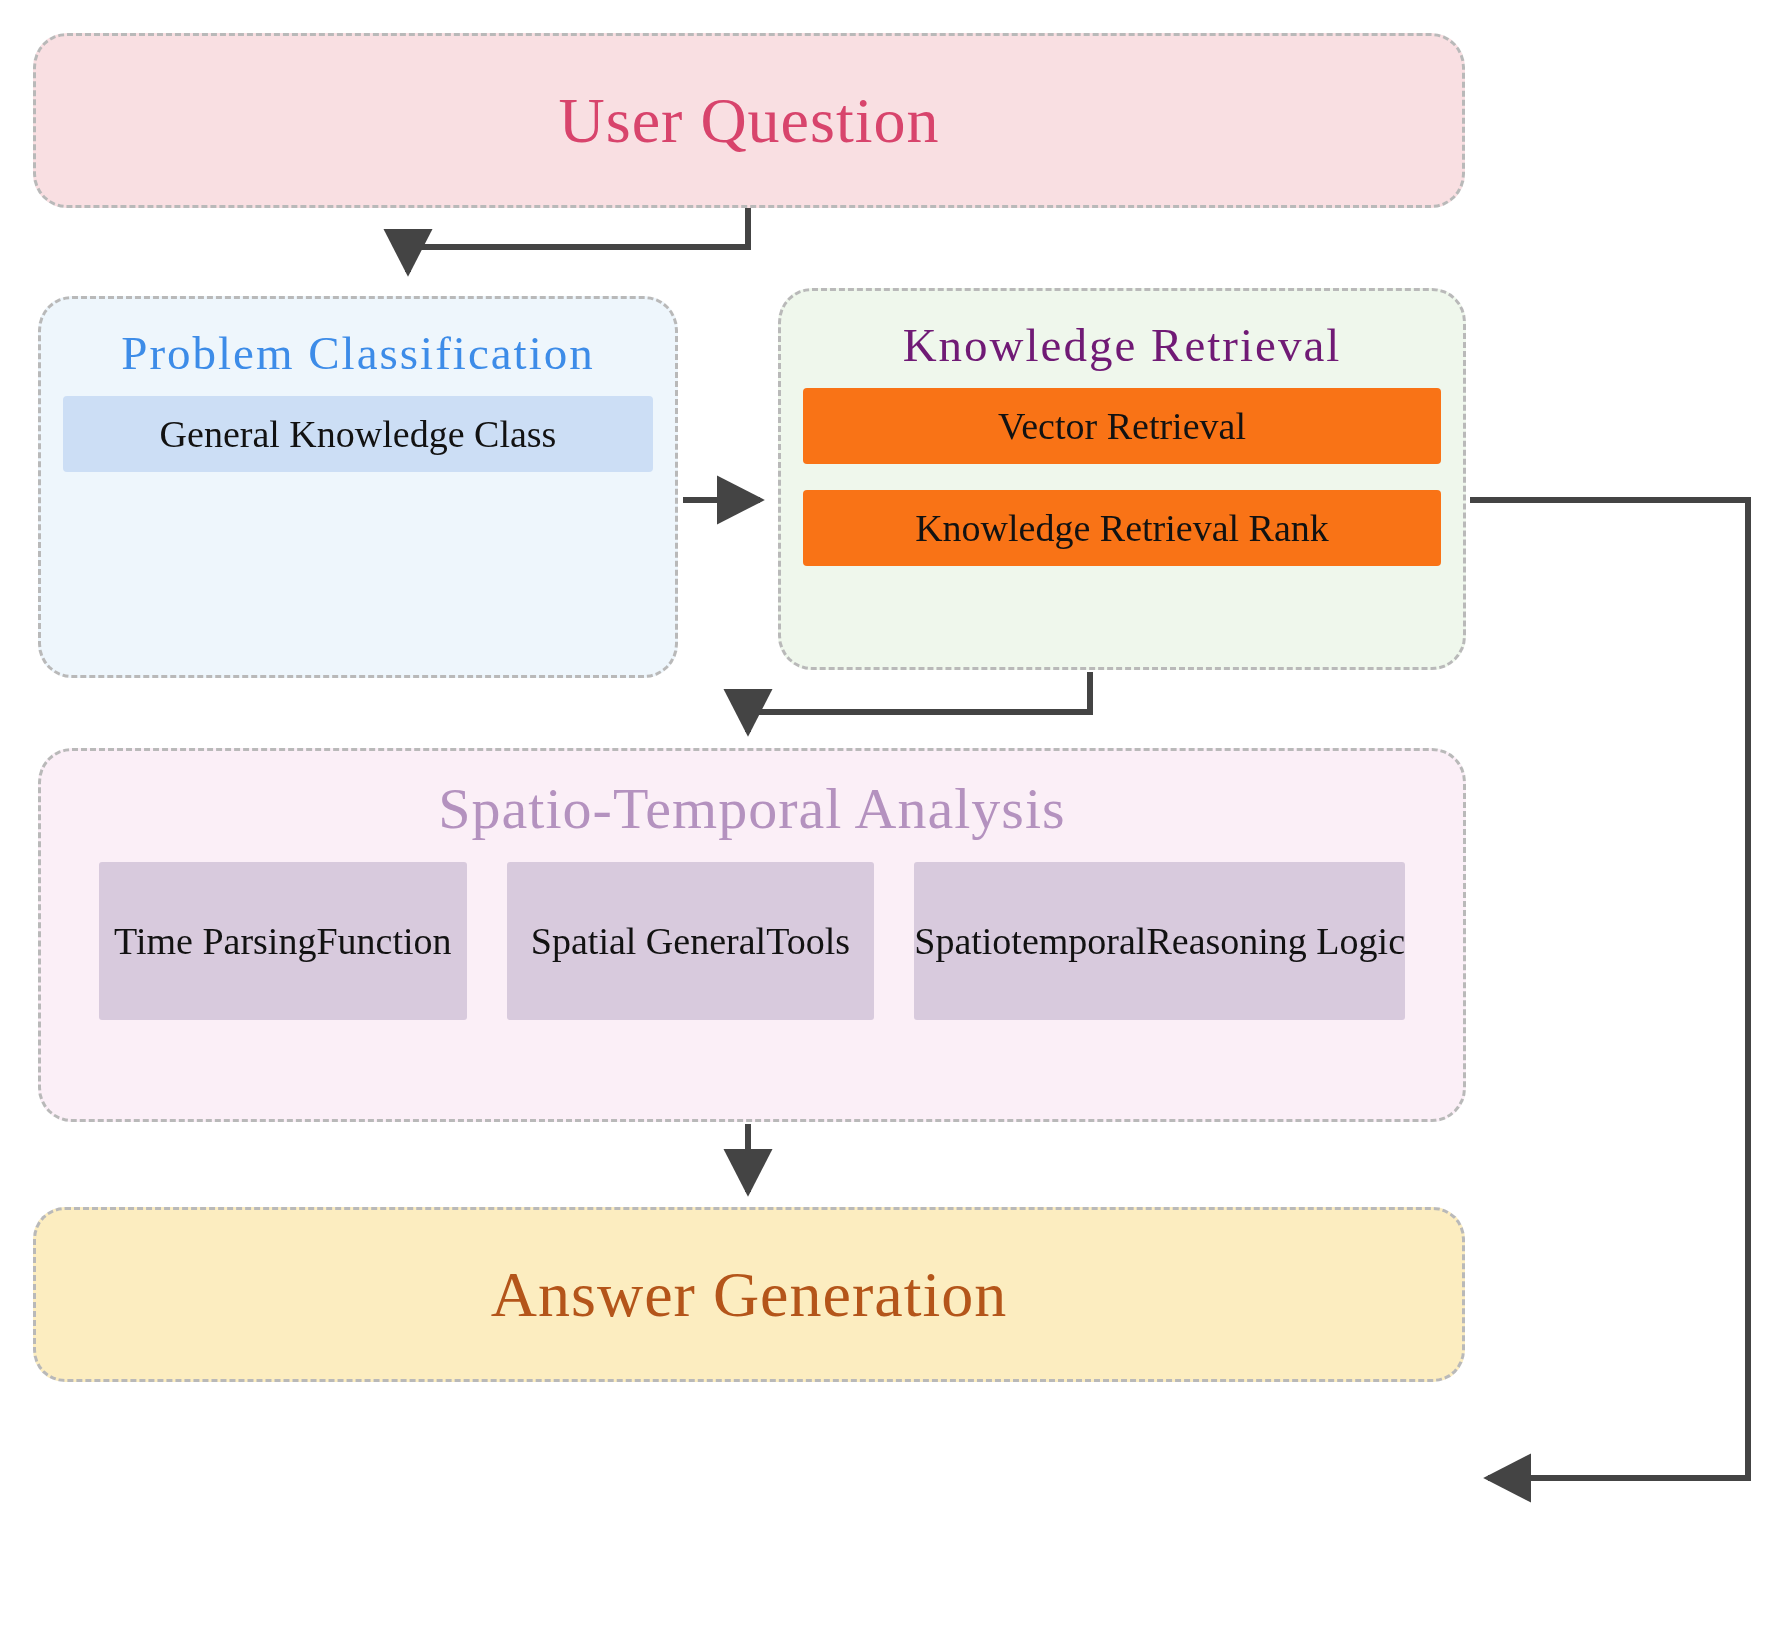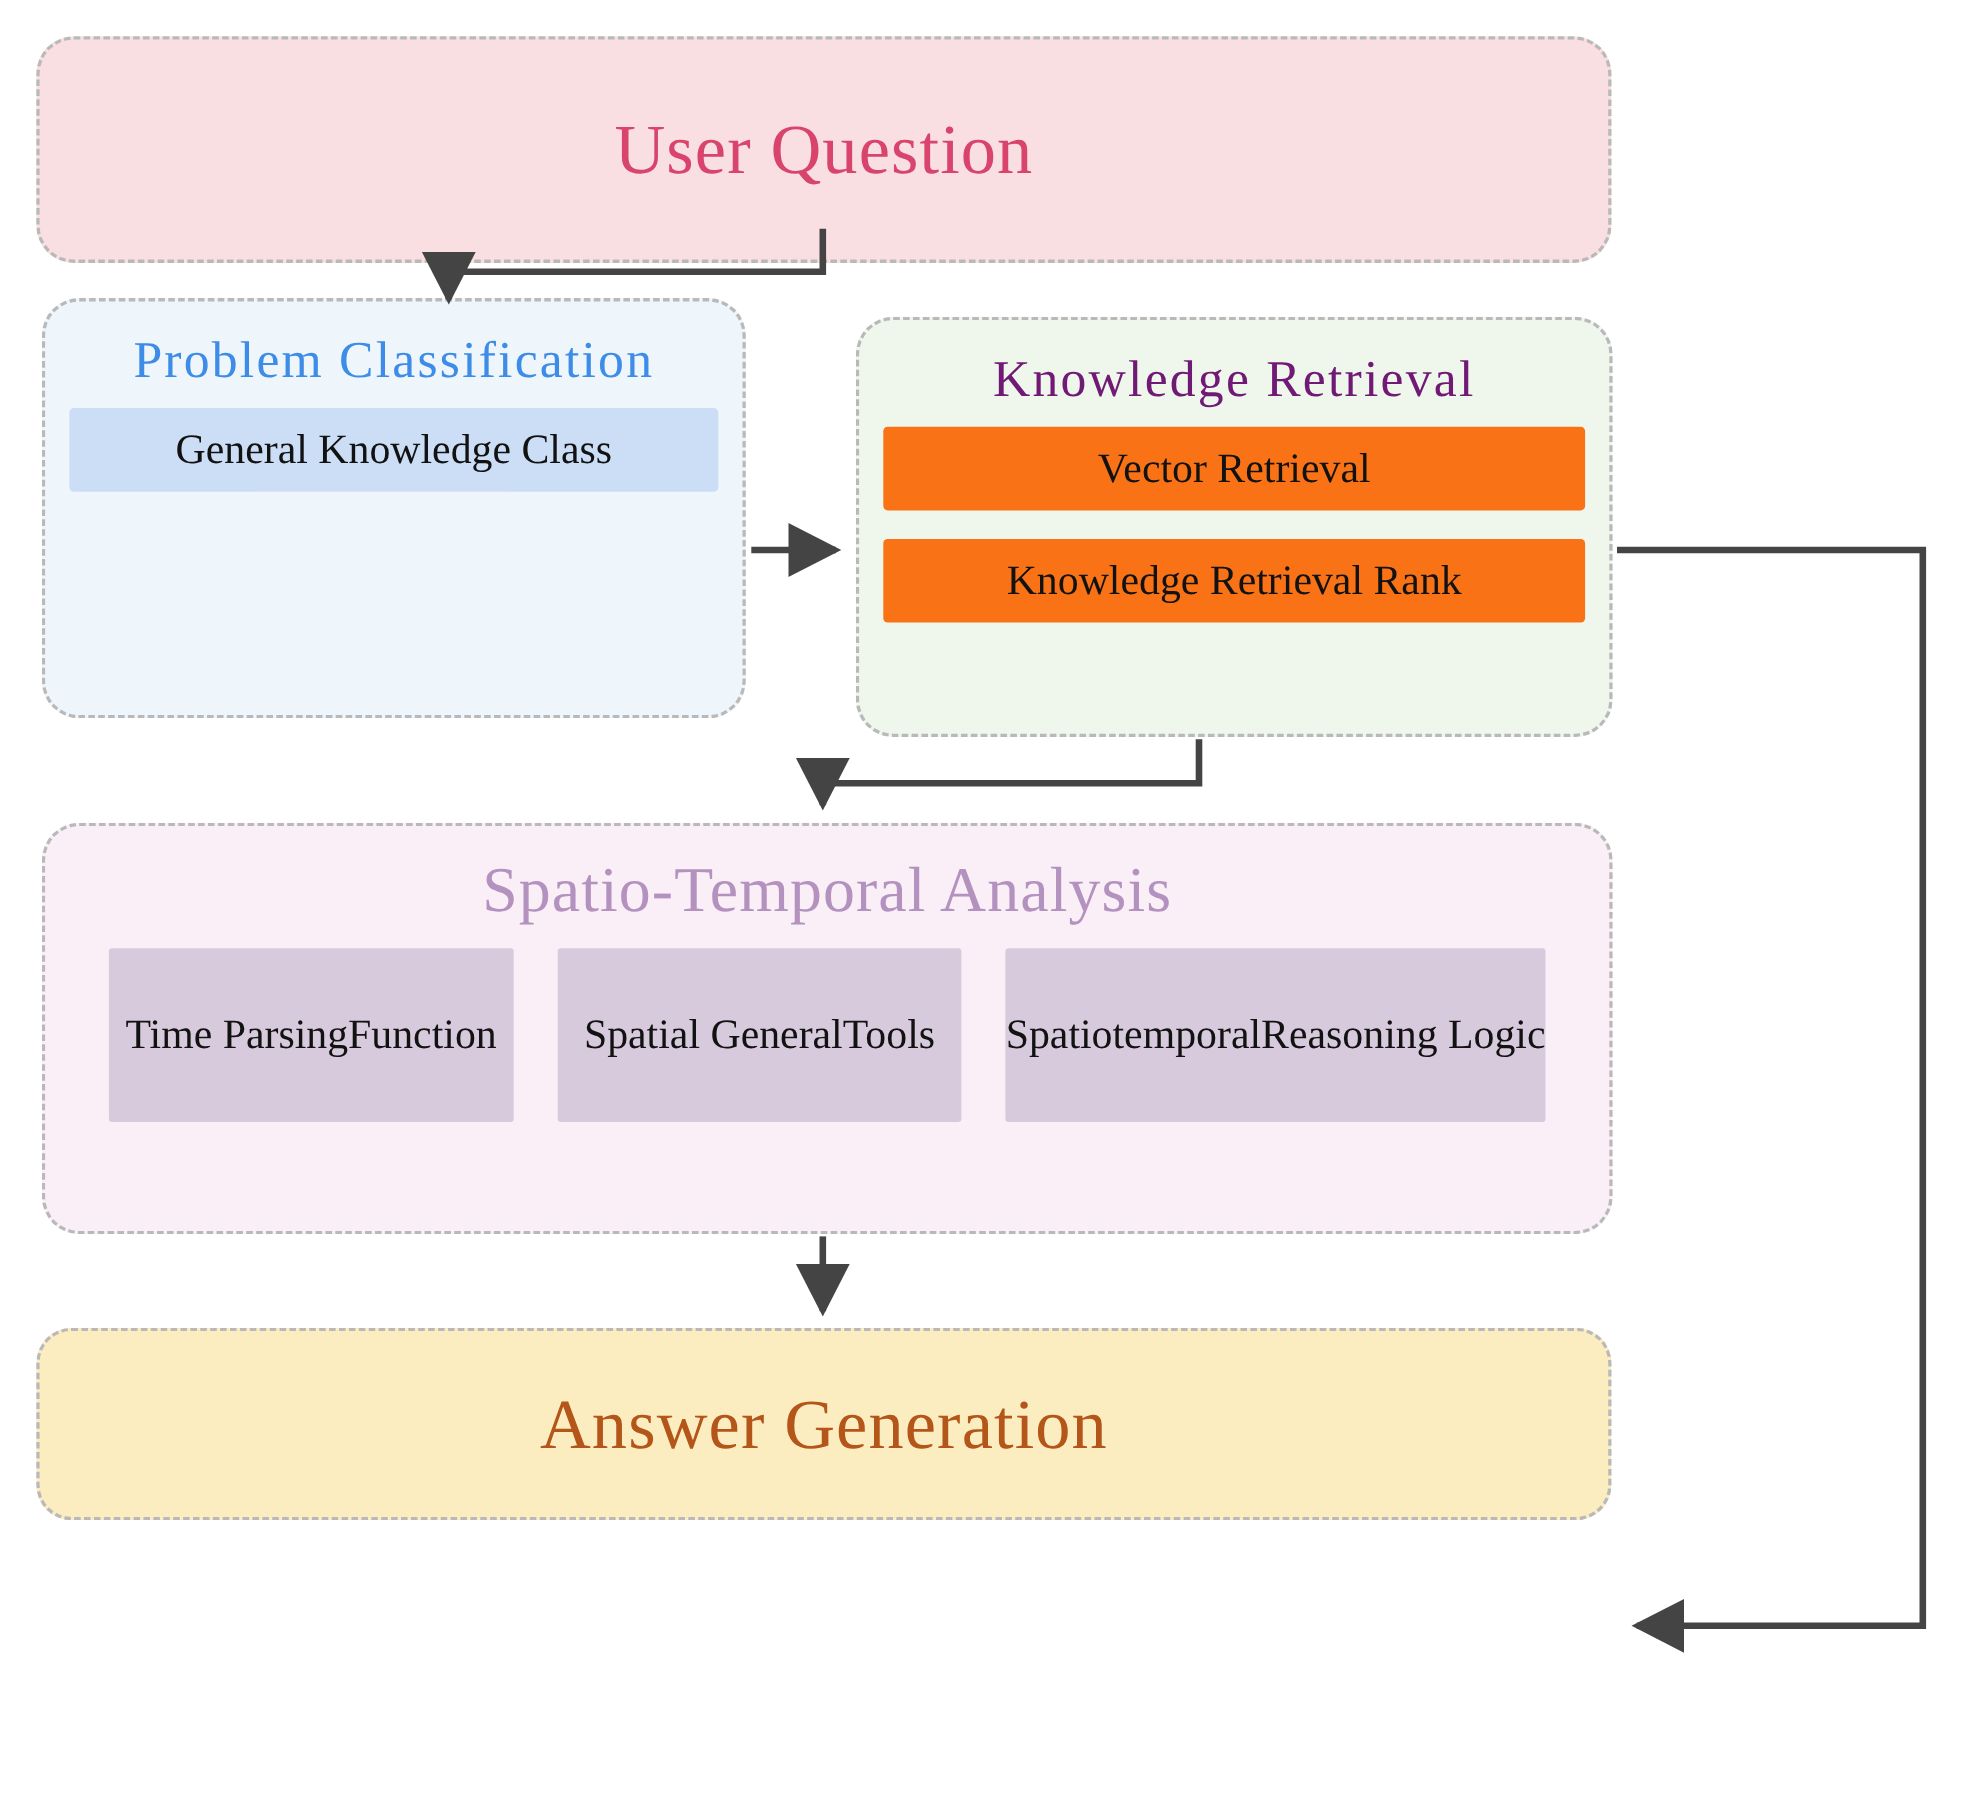--- a/index.html
+++ b/index.html
@@ -43,36 +43,36 @@
     border-radius: 4px;
     color: #121212;
     white-space: nowrap;
   }
 
   
   #user-question {
     left: 33px;
     top: 33px;
     width: 1432px;
-    height: 206px;
+    height: 175px;
     background: #f9dfe2;
     display: flex;
     align-items: center;
     justify-content: center;
   }
   #user-question .group-title {
     color: #d8446c;
     font-size: 64px;
     letter-spacing: 1px;
   }
 
   
   #problem-classification {
     left: 38px;
-    top: 271px;
+    top: 296px;
     width: 640px;
     height: 382px;
     background: #eef6fc;
     padding: 18px 22px;
   }
   #problem-classification .group-title {
     color: #3d8ce8;
     font-size: 47px;
     margin-top: 12px;
     margin-bottom: 18px;

